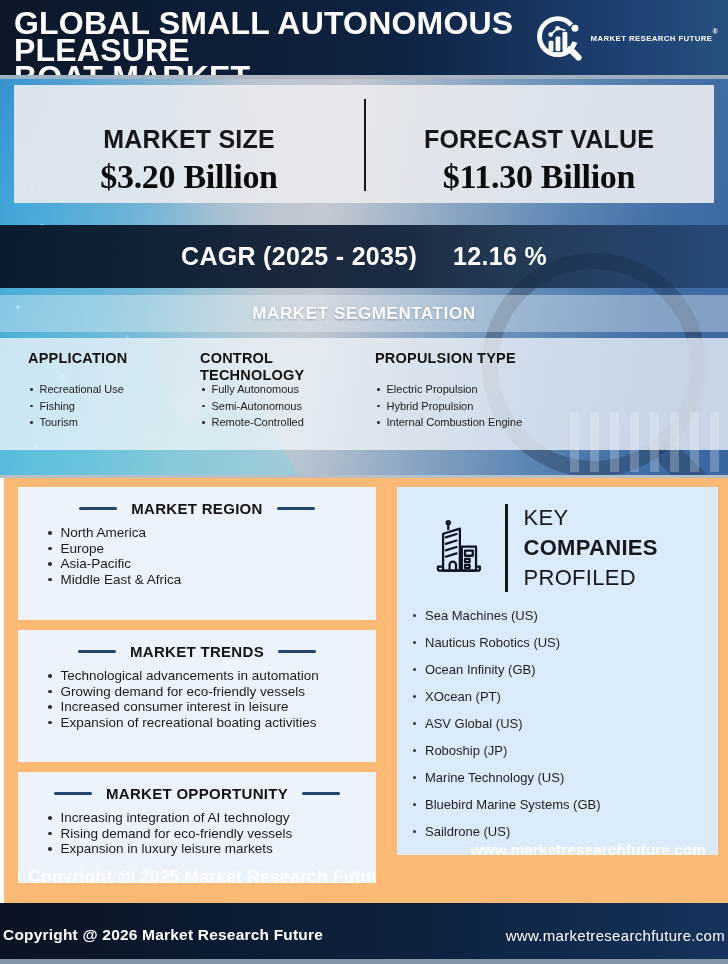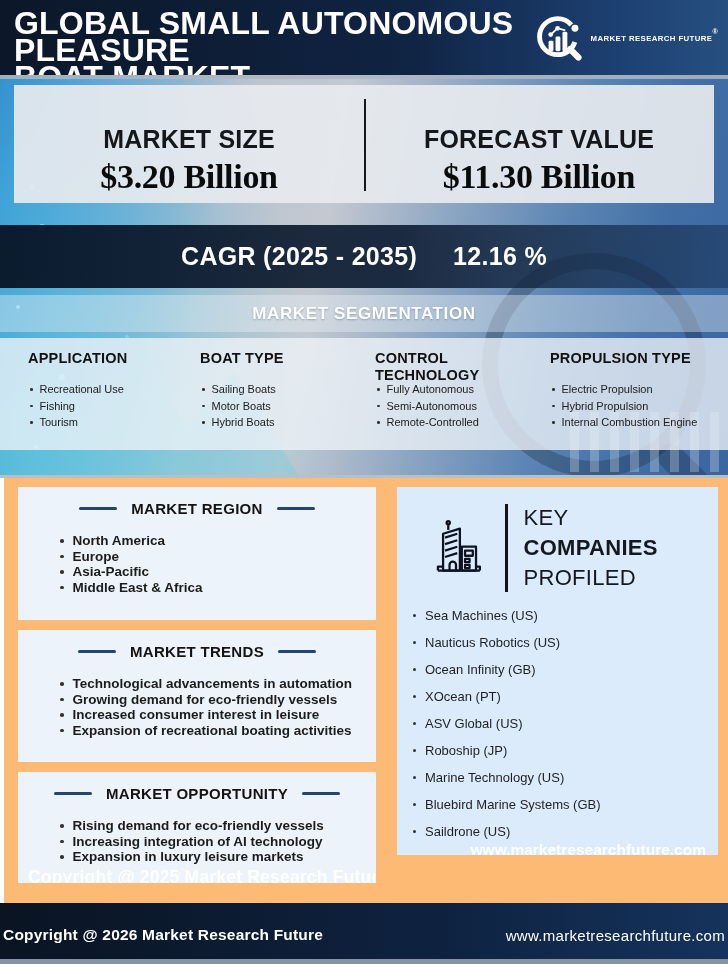--- a/index.html
+++ b/index.html
@@ -74,21 +74,21 @@
   
   .content{position:absolute;left:4px;top:478px;width:728px;height:425px;background:#fdba74;}
   .left-col{position:absolute;left:14px;top:9px;width:358px;}
   .panel{background:#edf3fa;box-sizing:border-box;position:relative;overflow:hidden;}
   .panel-region{height:133px;margin-bottom:10px;}
   .panel-trends{height:132px;margin-bottom:10px;}
   .panel-opportunity{height:111px;}
   .panel-header{display:flex;align-items:center;justify-content:center;padding-top:13px;}
   .dash{width:38px;height:3px;background:#24466e;border-radius:2px;}
   .panel-title{margin:0 14px;font-size:15px;font-weight:bold;color:#141414;letter-spacing:.3px;}
-  .panel-list{margin-top:16px;padding-left:42px;font-weight:bold;}
+  .panel-list{margin-top:8px;padding-left:30px;}
   .panel-list .li{display:flex;align-items:flex-start;font-size:13.5px;line-height:15.5px;color:#1c1c1c;}
   .panel-list .bullet{width:3.5px;height:3.5px;border-radius:50%;background:#333;flex-shrink:0;
         margin:6px 9px 0 0;}
 
   .right-col{position:absolute;left:393px;top:9px;width:321px;height:368px;background:#dcebfc;
         box-sizing:border-box;overflow:hidden;}
   .companies-header{display:flex;align-items:center;margin:16px 0 14px 28px;}
   .companies-icon{width:62px;height:66px;flex-shrink:0;}
   .companies-divider{width:2.5px;height:88px;background:#10151c;margin:0 16px 0 18px;}
   .companies-title{font-size:22px;line-height:30px;color:#15181c;letter-spacing:.3px;}
@@ -181,37 +181,20 @@
               <span class="bullet"></span>
               <span>Fishing</span>
             </div>
             <div class="li">
               <span class="bullet"></span>
               <span>Tourism</span>
             </div>
           </div>
       </div>
       <div class="seg-col">
-        <div class="seg-col-heading">BOAT TYPE</div>
-        <div class="seg-list">
-            <div class="li">
-              <span class="bullet"></span>
-              <span>Sailing Boats</span>
-            </div>
-            <div class="li">
-              <span class="bullet"></span>
-              <span>Motor Boats</span>
-            </div>
-            <div class="li">
-              <span class="bullet"></span>
-              <span>Hybrid Boats</span>
-            </div>
-          </div>
-      </div>
-      <div class="seg-col">
         <div class="seg-col-heading">CONTROL TECHNOLOGY</div>
         <div class="seg-list">
             <div class="li">
               <span class="bullet"></span>
               <span>Fully Autonomous</span>
             </div>
             <div class="li">
               <span class="bullet"></span>
               <span>Semi-Autonomous</span>
             </div>
@@ -298,25 +281,25 @@
 
       <div class="panel panel-opportunity">
         <div class="panel-header">
           <span class="dash"></span>
           <span class="panel-title">MARKET OPPORTUNITY</span>
           <span class="dash"></span>
         </div>
         <div class="panel-list">
             <div class="li">
               <span class="bullet"></span>
+              <span>Increasing integration of AI technology</span>
+            </div>
+            <div class="li">
+              <span class="bullet"></span>
               <span>Rising demand for eco-friendly vessels</span>
-            </div>
-            <div class="li">
-              <span class="bullet"></span>
-              <span>Increasing integration of AI technology</span>
             </div>
             <div class="li">
               <span class="bullet"></span>
               <span>Expansion in luxury leisure markets</span>
             </div>
           </div>
         <div class="wm wm-copyright">Copyright @ 2025 Market Research Future</div>
       </div>
 
     </div>

